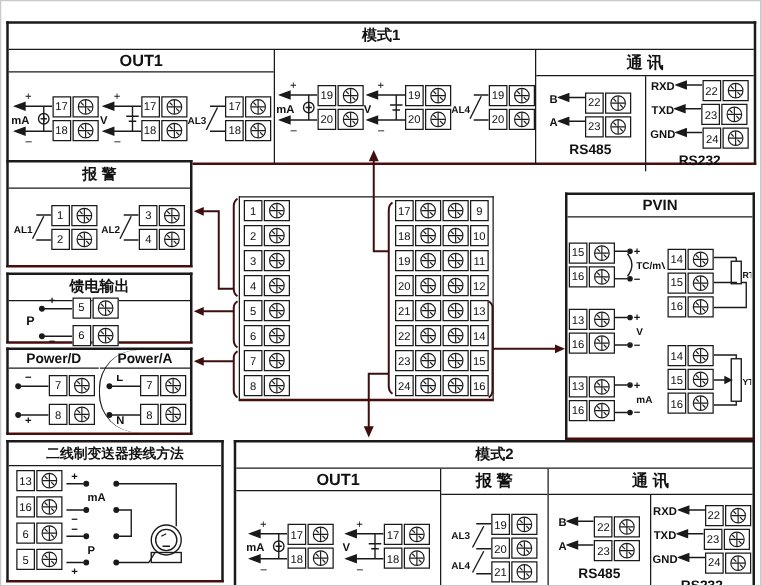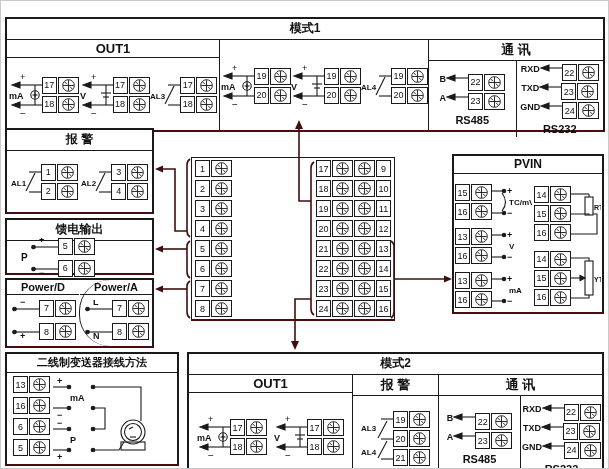--- a/index.html
+++ b/index.html
@@ -999,21 +999,21 @@
               <line x1="11" y1="2.5" x2="11" y2="15.5"></line>
     <line x1="6.5" y1="4.8" x2="9.2" y2="7.5"></line>
               <line x1="12.8" y1="10.5" x2="15.5" y2="13.2"></line>
             </svg>
           </span>
       <span class="tnum" style="margin-left:1px">16</span>
         </span>
       </div>
     </div>
 
-  <div class="box" style="left:451px;top:153px;width:152px;height:160px;">
+  <div class="box" style="left:451px;top:153px;width:152px;height:198px;">
     <div class="btitle">PVIN</div>
     <div class="pvbody">
       <div class="pvcol" id="pvin-left">
     <div class="pvg">
       <div class="tstack">
               <span class="tcell">
                 <span class="tnum">15</span>
                 <span class="screw">
                   <svg viewBox="0 0 22 18">
     <circle cx="11" cy="9" r="7"></circle>

